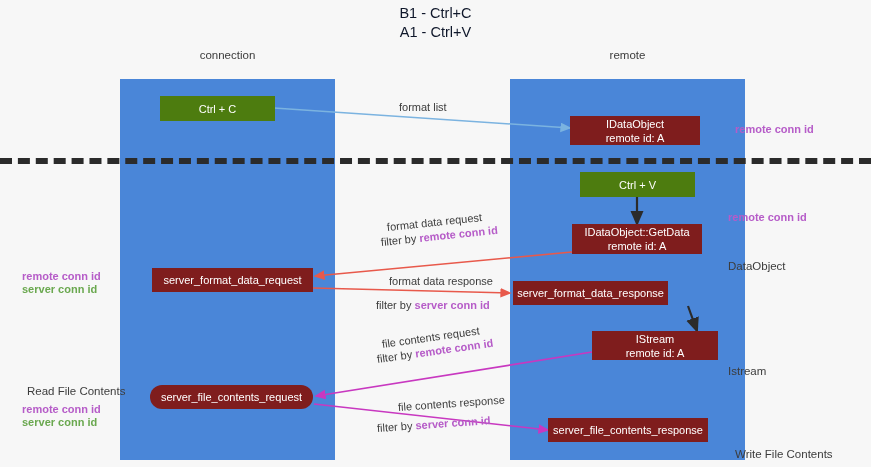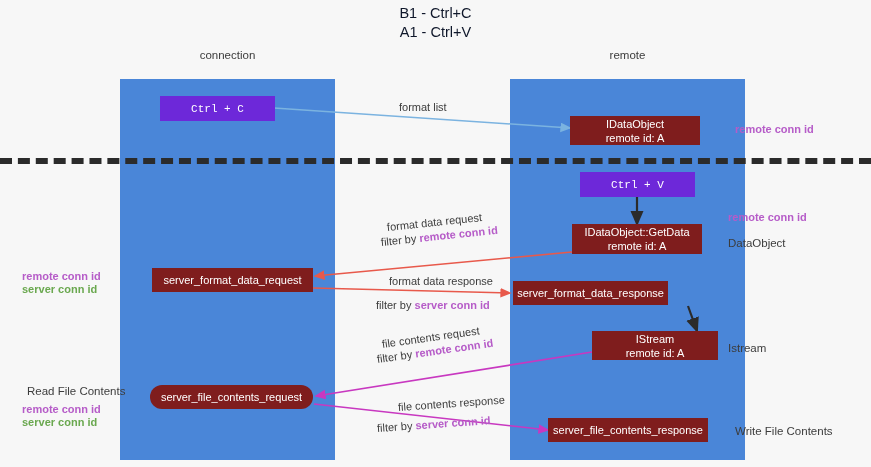--- a/index.html
+++ b/index.html
@@ -52,32 +52,32 @@
     display: flex;
     flex-direction: column;
     align-items: center;
     justify-content: center;
     text-align: center;
     font-size: 11px;
     line-height: 14px;
     color: #ffffff;
     padding: 2px 4px;
   }
-  .node.green { background: #6d28d9; font-family: Liberation Mono, monospace; }
+  .node.green { background: #4d7c0f; }
   .node.orange { background: #7f1d1d; }
   .node .sub { display: block; }
   
   .side-label {
     position: absolute;
     font-size: 11.5px;
     line-height: 14px;
     color: #3c3c3c;
     white-space: nowrap;
   }
-  .side-label.right { text-align: right; }
+  .side-label.right { text-align: right; margin-top: 23px; }
   .side-label.left-al { text-align: left; }
   
   .conn-label {
     position: absolute;
     font-size: 11px;
     line-height: 14px;
     font-weight: bold;
     white-space: nowrap;
   }
   .c-remote { color: #b65cc8; }

